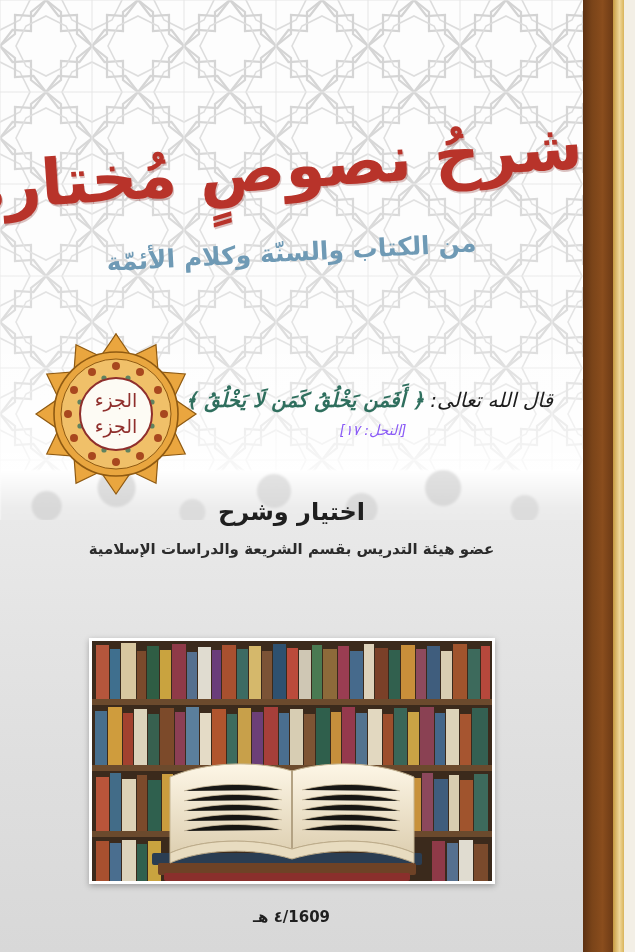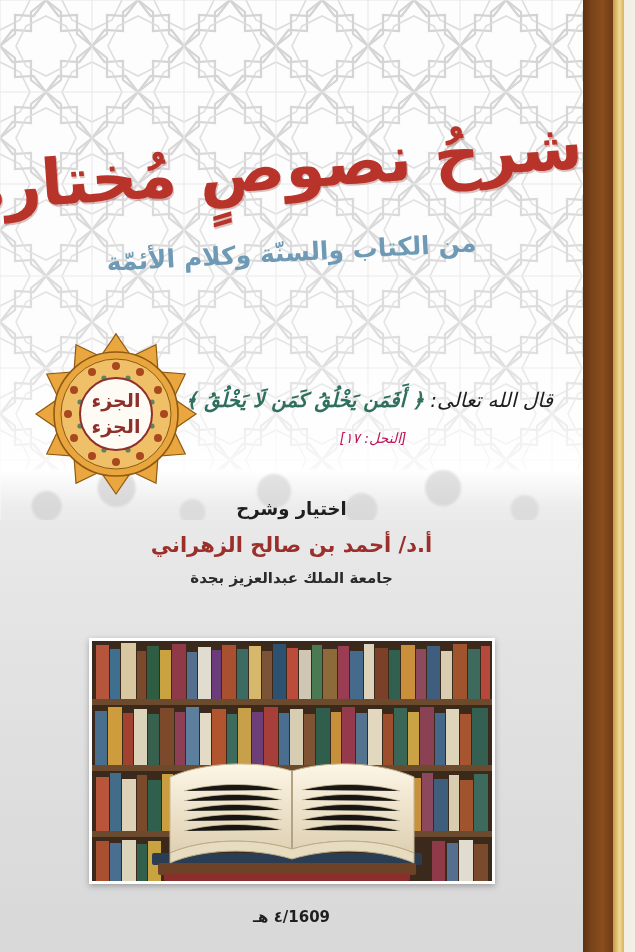--- a/index.html
+++ b/index.html
@@ -142,21 +142,21 @@
   }
   .medallion .label {
     position: absolute;
     top: 0; left: 0; right: 0; bottom: 0;
     display: flex;
     flex-direction: column;
     align-items: center;
     justify-content: center;
     font-family: "DejaVu Sans", "Liberation Sans", sans-serif;
     font-size: 19px;
-    font-weight: bold;
+    font-weight: normal;
     color: #8f2f2c;
     line-height: 1.35;
     text-align: center;
     pointer-events: none;
   }
 
   
   .ayah-block {
     position: absolute;
     top: 388px;
@@ -170,39 +170,39 @@
     font-family: "DejaVu Sans", "Liberation Sans", sans-serif;
     font-size: 20px;
     color: #1d1d1d;
     white-space: nowrap;
   }
   .ayah-line .quran {
     color: #2f6f5e;
     font-weight: bold;
   }
   .ayah-ref {
-    margin-top: 18px;
+    margin-top: 10px;
     font-family: "DejaVu Sans", "Liberation Sans", sans-serif;
     font-size: 14px;
-    color: #be185d;
+    color: #8b5cf6;
     text-align: center;
   }
 
   
   .author-block {
     position: absolute;
     top: 498px;
     left: 0;
     right: 0;
     text-align: center;
     direction: rtl;
   }
   .author-role {
     font-family: "DejaVu Sans", "Liberation Sans", sans-serif;
-    font-size: 18px;
+    font-size: 24px;
     font-weight: bold;
     color: #1f1f1f;
     margin-bottom: 14px;
   }
   .author-name {
     font-family: "DejaVu Sans", "Liberation Sans", sans-serif;
     font-size: 21px;
     font-weight: bold;
     color: #9b2f2c;
     margin-bottom: 12px;
@@ -354,22 +354,21 @@
     <div class="ayah-block">
       <div class="ayah-line">
         <span>قال الله تعالى:</span>
         <span class="quran">﴿ أَفَمَن يَخْلُقُ كَمَن لَا يَخْلُقُ ﴾</span>
       </div>
       <div class="ayah-ref">[النحل: ١٧]</div>
     </div>
 
     <div class="author-block">
       <div class="author-role">اختيار وشرح</div>
-      <div class="author-name">أ.د/ أحمد بن صالح الزهراني</div>
-      <div class="author-affil2">جامعة الملك عبدالعزيز بجدة</div>
+      <div class="author-affil1">عضو هيئة التدريس بقسم الشريعة والدراسات الإسلامية</div>
     </div>
 
     <div class="photo">
       <svg width="400" height="240" viewBox="0 0 400 240" xmlns="http://www.w3.org/2000/svg" aria-hidden="true">
         <defs>
           <linearGradient id="shelfbg" x1="0" y1="0" x2="0" y2="1">
             <stop offset="0%" stop-color="#4a3525"></stop>
             <stop offset="100%" stop-color="#2c1f14"></stop>
           </linearGradient>
           <linearGradient id="pageg" x1="0" y1="0" x2="0" y2="1">

